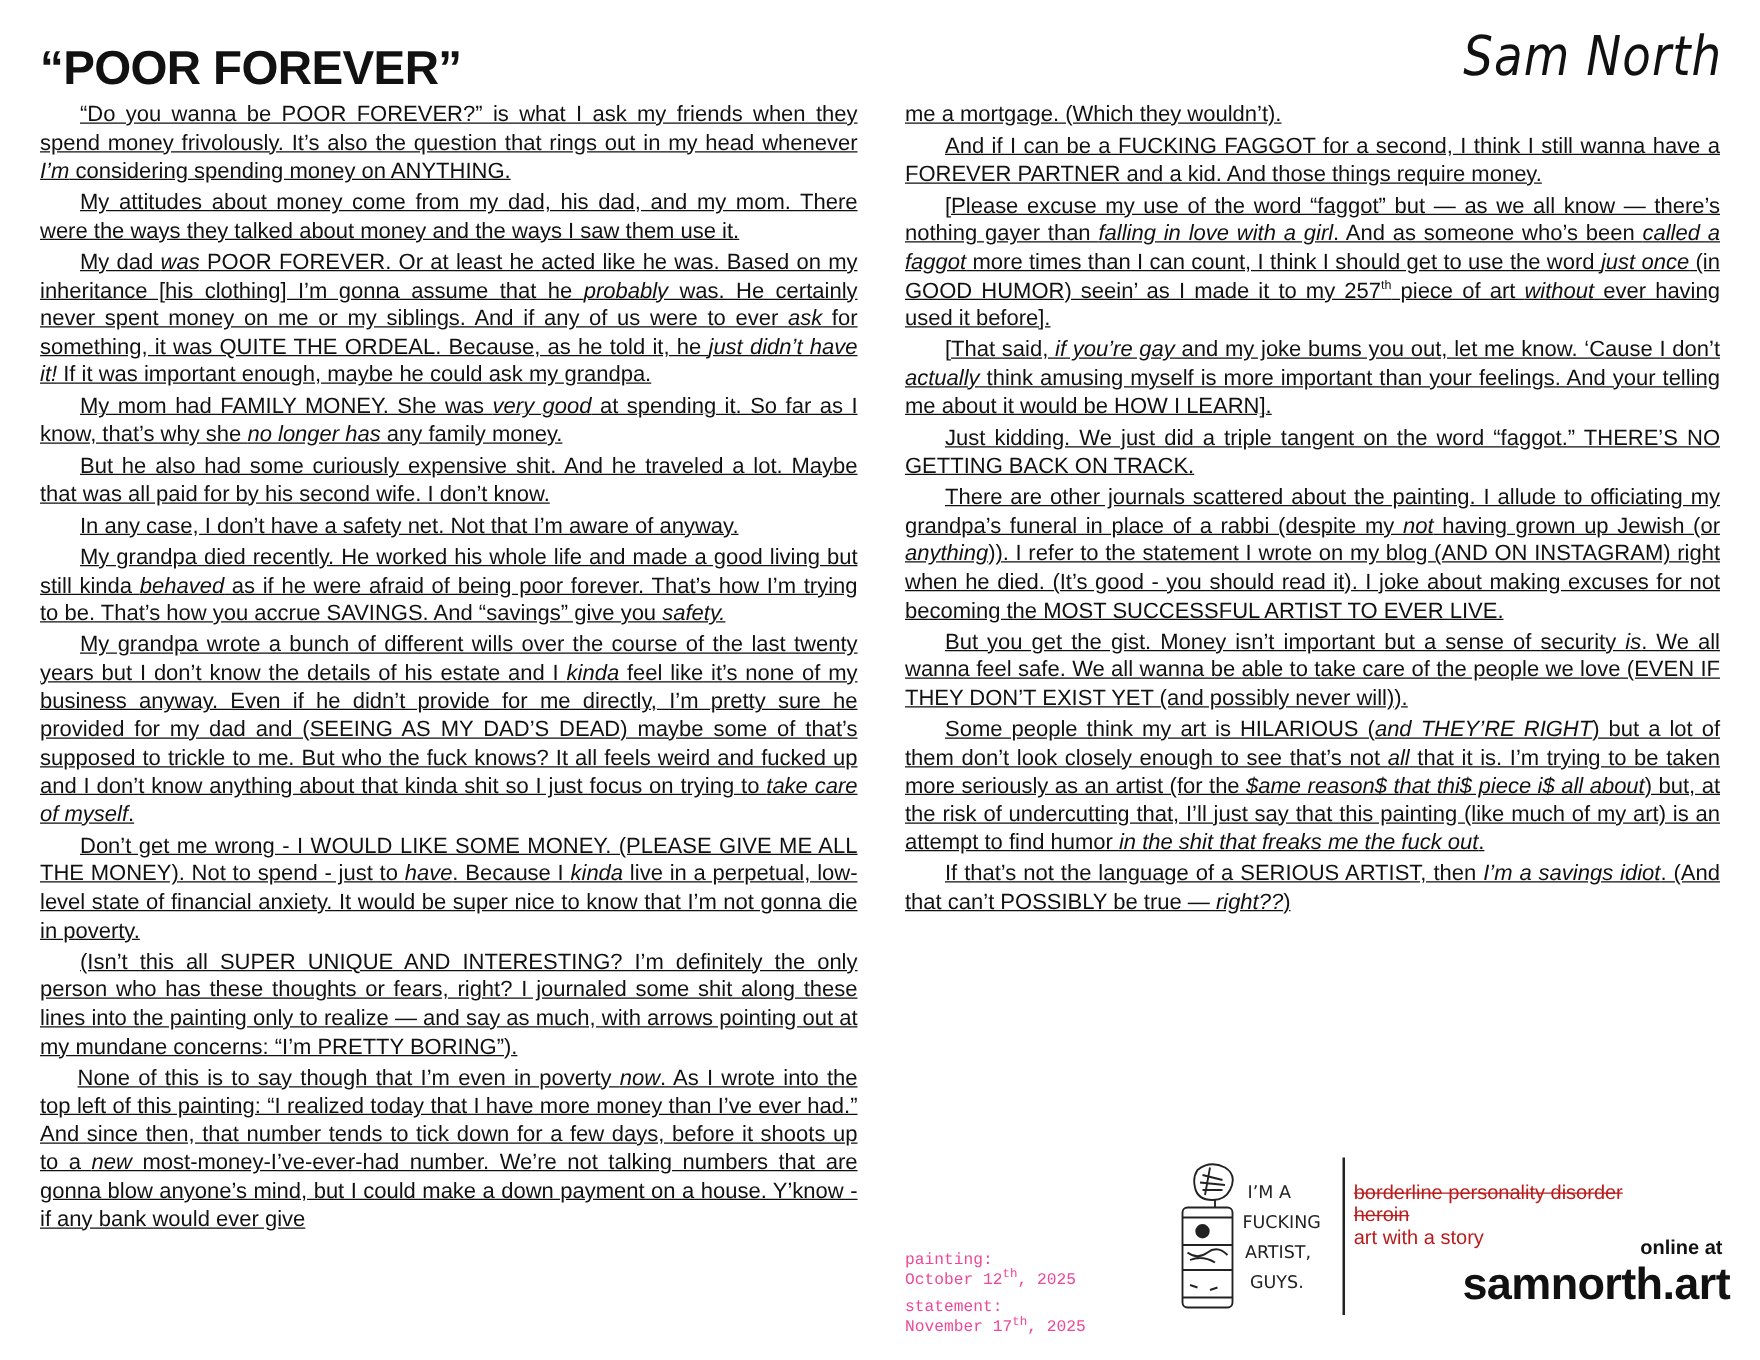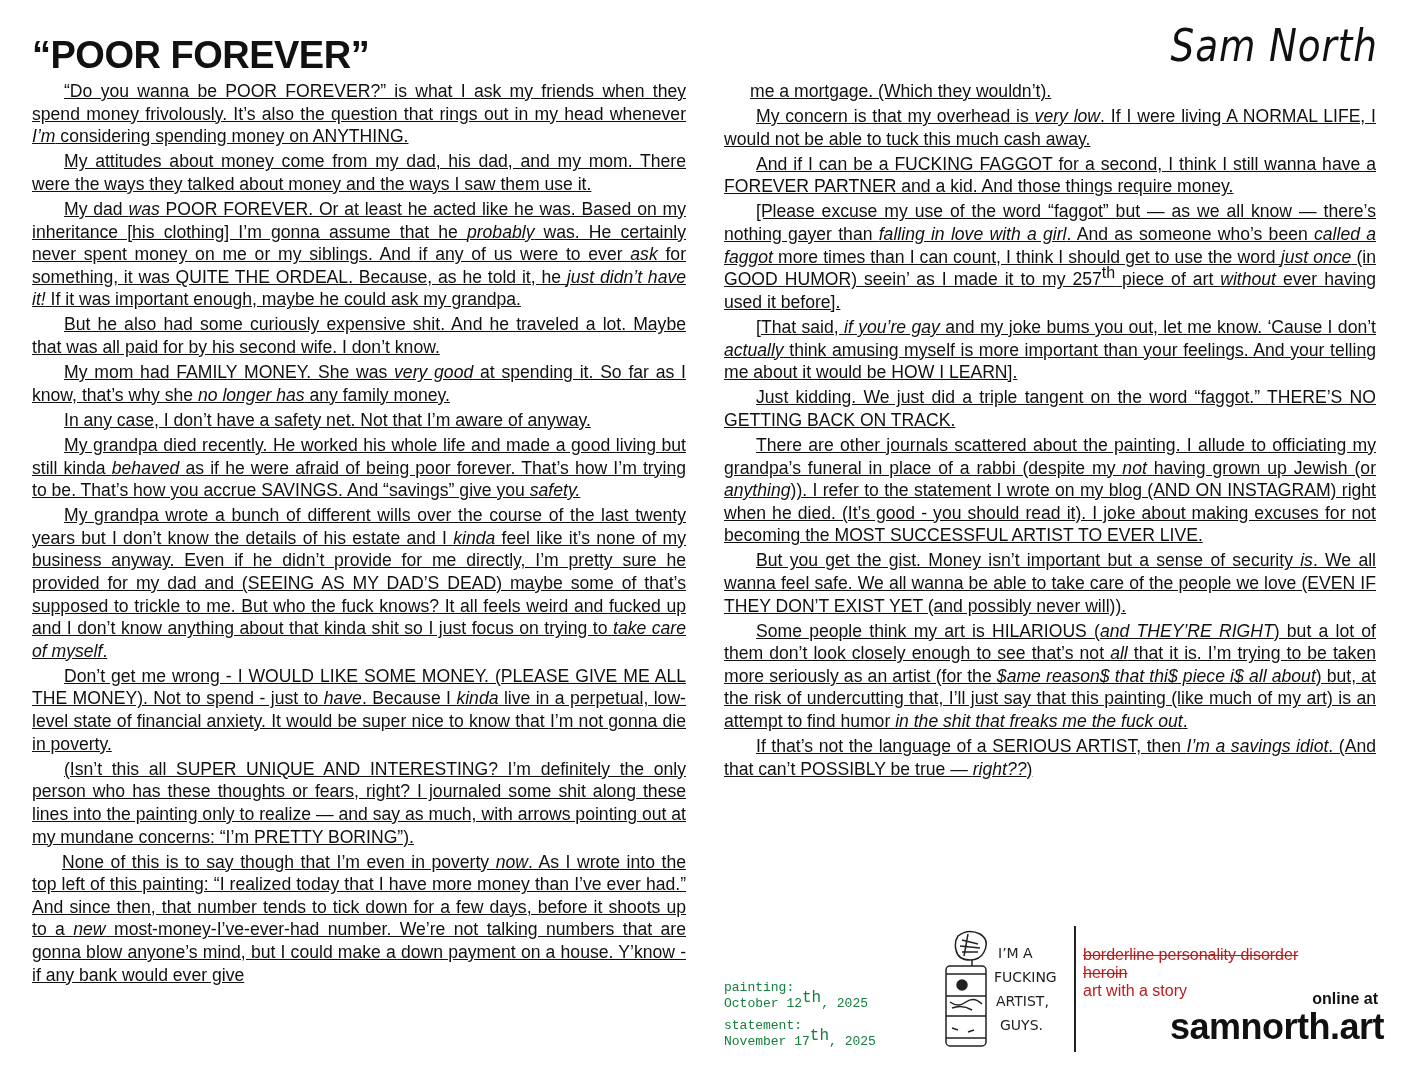--- a/index.html
+++ b/index.html
@@ -5,55 +5,54 @@
   html, body { margin:0; padding:0; background:#fff; }
   body { width:1408px; height:1088px; position:relative; overflow:hidden; color:#111;
          font-family:"Liberation Sans", sans-serif; }
   .title { position:absolute; left:32px; top:34px; font-size:38px; font-weight:bold; letter-spacing:-0.5px; margin:0; }
   .signature { position:absolute; right:30px; top:20px; font-family:"DejaVu Sans", sans-serif;
                font-size:44px; font-style:italic; transform:scaleX(0.85); transform-origin:right; letter-spacing:1px; }
   .col { position:absolute; font-size:17.6px; line-height:22.6px; text-align:justify;text-decoration:underline; }
   .col-left { left:32px; top:80px; width:654px; }
   .col-right { left:724px; top:80px; width:652px; }
   .col p { margin:0 0 2.5px 0; text-indent:32px; }
-  .col p.noindent { text-indent:0;margin-left:26px; }
+  .col p.noindent { text-indent:0; }
   .col p.smallindent { text-indent:30px; }
   em { font-style:italic; }
-  sup { font-size:16px; line-height:0; }
-  .dates { position:absolute; left:724px; top:980px; font-family:"Liberation Mono", monospace; font-size:13px; color:#15803d; line-height:16px; }
+  sup { font-size:10px; line-height:0; }
+  .dates { position:absolute; left:724px; top:1000px; font-family:"Liberation Mono", monospace; font-size:13px; color:#ec4899; line-height:16px; }
   .dates .grp { margin-bottom:6px; }
   .logo { position:absolute; left:938px; top:928px; width:130px; height:125px; }
   .vline { position:absolute; left:1074px; top:926px; width:2px; height:126px; background:#222; }
   .tags { position:absolute; left:1083px; top:946px; font-size:16px; line-height:18px; color:#b91c1c; }
   .tags .struck { text-decoration:line-through; }
   .online-at { position:absolute; right:30px; top:990px; font-size:16px; font-weight:bold; }
   .site { position:absolute; right:24px; top:1006px; font-size:36px; font-weight:bold; letter-spacing:-0.5px; }
 </style>
 </head>
 <body>
 
 <h1 class="title">“POOR FOREVER”</h1>
 <div class="signature">Sam North</div>
 
 <div class="col col-left" id="leftCol">
     <p><span>“Do you wanna be POOR FOREVER?” is what I ask my friends when they spend money frivolously. It’s also the question that rings out in my head whenever </span><em>I’m</em><span> considering spending money on ANYTHING.</span></p>
     <p><span>My attitudes about money come from my dad, his dad, and my mom. There were the ways they talked about money and the ways I saw them use it.</span></p>
     <p><span>My dad </span><em>was</em><span> POOR FOREVER. Or at least he acted like he was. Based on my inheritance [his clothing] I’m gonna assume that he </span><em>probably</em><span> was. He certainly never spent money on me or my siblings. And if any of us were to ever </span><em>ask</em><span> for something, it was QUITE THE ORDEAL. Because, as he told it, he </span><em>just didn’t have it!</em><span> If it was important enough, maybe he could ask my grandpa.</span></p>
+    <p><span>My mom had FAMILY MONEY. She was </span><em>very good</em><span> at spending it. So far as I know, that’s why she </span><em>no longer has</em><span> any family money.</span></p>
     <p><span>But he also had some curiously expensive shit. And he traveled a lot. Maybe that was all paid for by his second wife. I don’t know.</span></p>
-    <p><span>My mom had FAMILY MONEY. She was </span><em>very good</em><span> at spending it. So far as I know, that’s why she </span><em>no longer has</em><span> any family money.</span></p>
     <p><span>In any case, I don’t have a safety net. Not that I’m aware of anyway.</span></p>
     <p><span>My grandpa died recently. He worked his whole life and made a good living but still kinda </span><em>behaved</em><span> as if he were afraid of being poor forever. That’s how I’m trying to be. That’s how you accrue SAVINGS. And “savings” give you </span><em>safety.</em></p>
     <p><span>My grandpa wrote a bunch of different wills over the course of the last twenty years but I don’t know the details of his estate and I </span><em>kinda</em><span> feel like it’s none of my business anyway. Even if he didn’t provide for me directly, I’m pretty sure he provided for my dad and (SEEING AS MY DAD’S DEAD) maybe some of that’s supposed to trickle to me. But who the fuck knows? It all feels weird and fucked up and I don’t know anything about that kinda shit so I just focus on trying to </span><em>take care of myself</em><span>.</span></p>
     <p><span>Don’t get me wrong - I WOULD LIKE SOME MONEY. (PLEASE GIVE ME ALL THE MONEY). Not to spend - just to </span><em>have</em><span>. Because I </span><em>kinda</em><span> live in a perpetual, low-level state of financial anxiety. It would be super nice to know that I’m not gonna die in poverty.</span></p>
     <p><span>(Isn’t this all SUPER UNIQUE AND INTERESTING? I’m definitely the only person who has these thoughts or fears, right? I journaled some shit along these lines into the painting only to realize  — and say as much, with arrows pointing out at my mundane concerns: “I’m PRETTY BORING”).</span></p>
     <p class="smallindent"><span>None of this is to say though that I’m even in poverty </span><em>now</em><span>. As I wrote into the top left of this painting: “I realized today that I have more money than I’ve ever had.” And since then, that number tends to tick down for a few days, before it shoots up to a </span><em>new</em><span> most-money-I’ve-ever-had number. We’re not talking numbers that are gonna blow anyone’s mind, but I could make a down payment on a house. Y’know - if any bank would ever give</span></p>
   </div>
 <div class="col col-right" id="rightCol">
     <p class="noindent"><span>me a mortgage. (Which they wouldn’t).</span></p>
-    <p><span>My concern is that my overhead is </span><em>very low</em><span>. If I were living A NORMAL LIFE, I would not be able to tuck this much cash away.</span></p>
     <p><span>And if I can be a FUCKING FAGGOT for a second, I think I still wanna have a FOREVER PARTNER and a kid. And those things require money.</span></p>
     <p><span>[Please excuse my use of the word “faggot” but — as we all know — there’s nothing gayer than </span><em>falling in love with a girl</em><span>. And as someone who’s been </span><em>called a faggot</em><span> more times than I can count,  I think I should get to use the word </span><em>just once</em><span> (in GOOD HUMOR) seein’ as I made it to my 257</span><sup>th</sup><span> piece of art </span><em>without</em><span> ever having used it before].</span></p>
     <p><span>[That said, </span><em>if you’re gay</em><span> and my joke bums you out, let me know. ‘Cause I don’t </span><em>actually</em><span> think amusing myself is more important than your feelings. And your telling me about it would be HOW I LEARN].</span></p>
     <p><span>Just kidding. We just did a triple tangent on the word “faggot.” THERE’S NO GETTING BACK ON TRACK.</span></p>
     <p><span>There are other journals scattered about the painting. I allude to officiating my grandpa’s funeral in place of a rabbi (despite my </span><em>not</em><span> having grown up Jewish (or </span><em>anything</em><span>)). I refer to the statement I wrote  on my blog (AND ON INSTAGRAM) right when he died. (It’s good - you should read it). I joke about making excuses for not becoming the MOST SUCCESSFUL ARTIST TO EVER LIVE.</span></p>
     <p><span>But you get the gist. Money isn’t important but a sense of security </span><em>is</em><span>. We all wanna feel safe. We all wanna be able to take care of the people we love (EVEN IF THEY DON’T EXIST YET (and possibly never will)).</span></p>
     <p><span>Some people think my art is HILARIOUS (</span><em>and THEY’RE RIGHT</em><span>) but a lot of them don’t look closely enough to see that’s not </span><em>all</em><span> that it is. I’m trying to be taken more seriously as an artist (for the </span><em>$ame reason$ that thi$ piece i$ all about</em><span>) but, at the risk of undercutting that, I’ll just say that this painting (like much of my art) is an attempt to find humor </span><em>in the shit that freaks me the fuck out</em><span>.</span></p>
     <p><span>If that’s not the language of a SERIOUS ARTIST, then </span><em>I’m a savings idiot</em><span>. (And that can’t POSSIBLY be true — </span><em>right??</em><span>)</span></p>
   </div>
 

